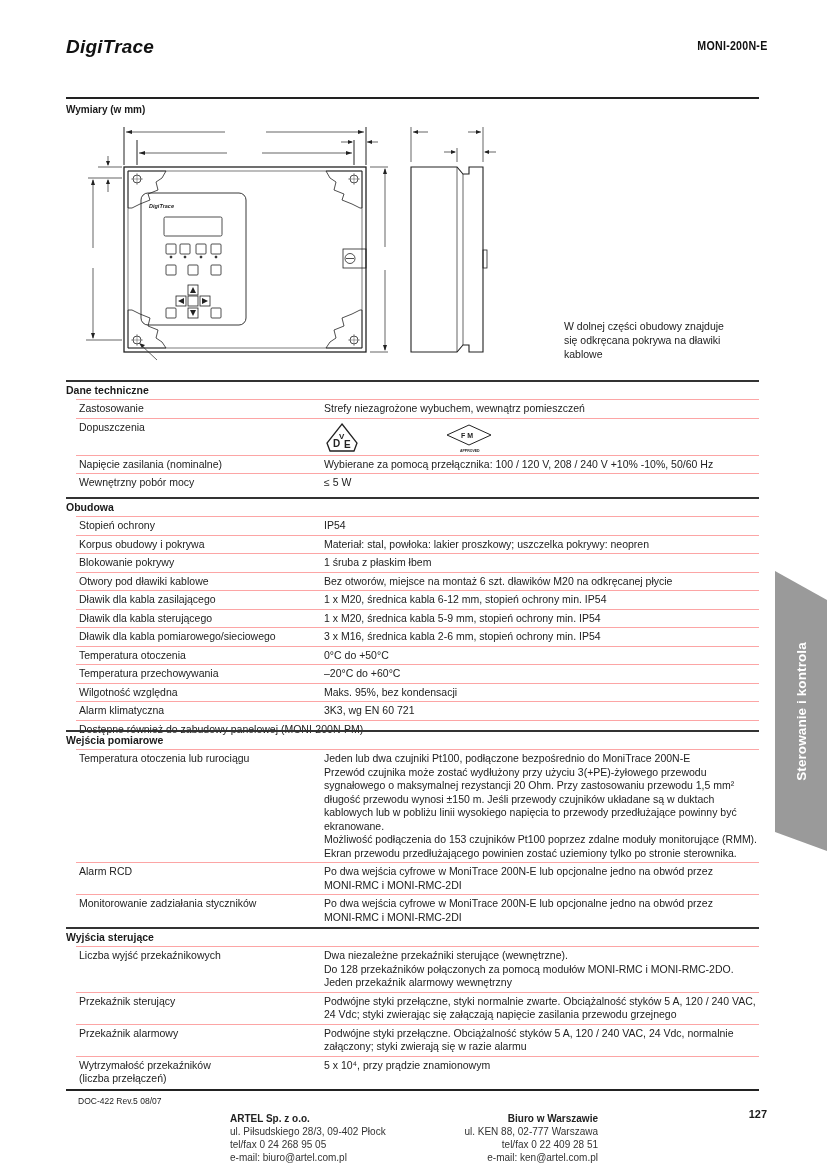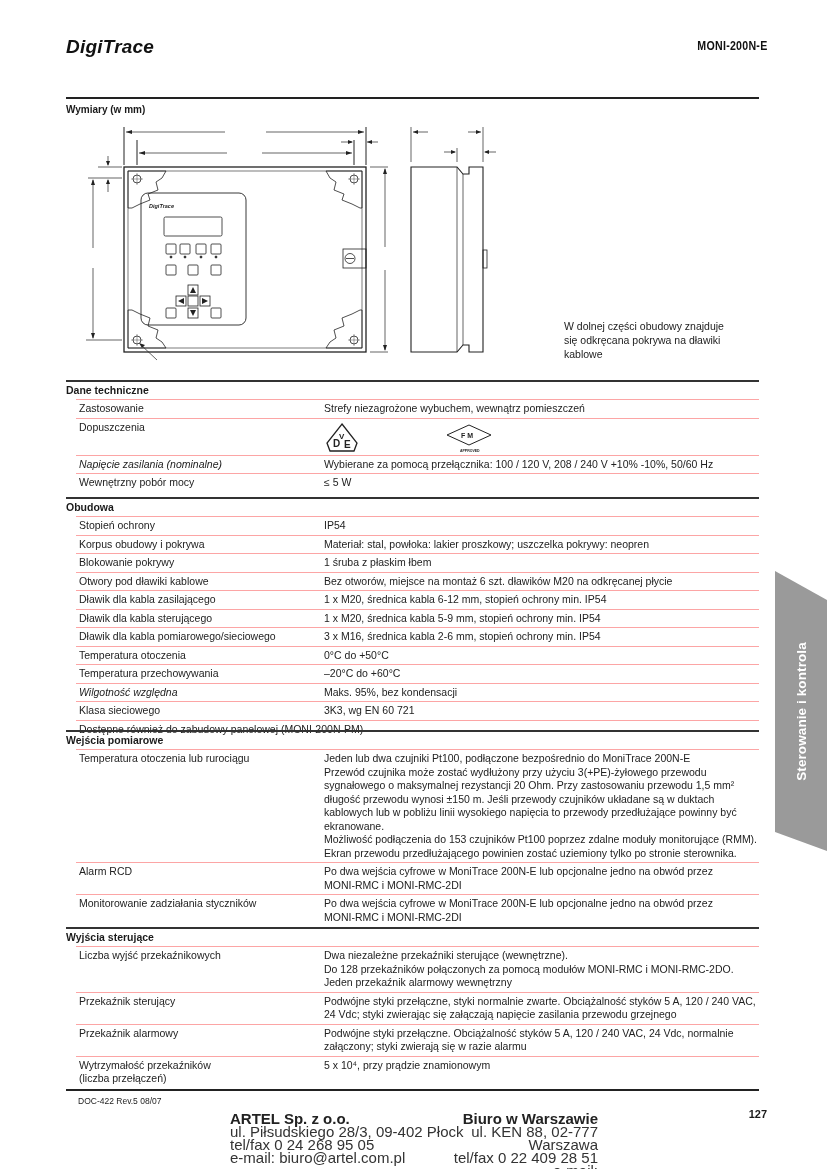--- a/index.html
+++ b/index.html
@@ -20,21 +20,21 @@
   .row { display: flex; border-top: 1px solid #fca5a5; margin-left: 10px; font-size: 10.5px; line-height: 13.5px; padding: 2px 0 2px 0; color: #222; }
   .row .lbl { width: 227px; flex: none; padding-left: 3px; }
   .row .val { flex: 1; margin-left: 21px; }
   .row .val .line { display: block; }
   .row.wide .lbl { width: auto; }
   .row.logos { height: 37px; }
 
   .bottom-rule { position: absolute; left: 66px; top: 1089px; width: 693px; height: 2px; background: #222; }
   .doc-ref { position: absolute; left: 66px; top: 1096px; font-size: 8.5px; color: #222; padding-left: 12px; }
   .page-num { position: absolute; right: 60px; top: 1108px; font-size: 11px; font-weight: bold; }
-  .addr { position: absolute; top: 1112px; font-size: 15px; line-height: 13px; color: #333; }
+  .addr { position: absolute; top: 1112px; font-size: 10px; line-height: 13px; color: #333; }
   .addr .org { font-weight: bold; color: #222; }
   .addr-left { left: 230px; }
   .addr-right { left: 440px; width: 158px; text-align: right; }
 
   .side-tab { position: absolute; left: 775px; top: 571px; width: 52px; height: 280px; }
   .side-tab-label { position: absolute; left: 775px; top: 571px; width: 52px; height: 280px; display: flex; align-items: center; justify-content: center; }
   .side-tab-label span { transform: rotate(-90deg); white-space: nowrap; color: #fff; font-size: 13.5px; font-weight: bold; transform-origin: center; display: block; letter-spacing: 0.1px; }
 </style>
 </head>
 <body>
@@ -196,21 +196,21 @@
               <text x="20" y="27" font-size="10" font-weight="bold" font-family="Liberation Sans, sans-serif" fill="#222">E</text>
             </g>
             <g>
               <polygon points="145,4 167,14 145,24 123,14" fill="none" stroke="#222" stroke-width="1"></polygon>
               <text x="137" y="17" font-size="7" font-weight="bold" font-family="Liberation Sans, sans-serif" fill="#222">F M</text>
               <text x="136" y="31" font-size="3.5" font-weight="bold" font-family="Liberation Sans, sans-serif" fill="#222">APPROVED</text>
             </g>
           </svg></div>
       </div>
       <div class="row">
-        <div class="lbl" style="white-space: pre-line; font-style: italic;">Napięcie zasilania (nominalne)</div>
+        <div class="lbl" style="white-space: pre-line;">Napięcie zasilania (nominalne)</div>
         <div class="val">
           <span class="line">Wybierane za pomocą przełącznika: 100 / 120 V, 208 / 240 V +10% -10%, 50/60 Hz</span>
         </div>
       </div>
       <div class="row">
         <div class="lbl" style="white-space: pre-line;">Wewnętrzny pobór mocy</div>
         <div class="val">
           <span class="line">≤ 5 W</span>
         </div>
       </div>
@@ -266,27 +266,27 @@
           <span class="line">0°C do +50°C</span>
         </div>
       </div>
       <div class="row">
         <div class="lbl" style="white-space: pre-line;">Temperatura przechowywania</div>
         <div class="val">
           <span class="line">–20°C do +60°C</span>
         </div>
       </div>
       <div class="row">
-        <div class="lbl" style="white-space: pre-line; font-style: italic;">Wilgotność względna</div>
+        <div class="lbl" style="white-space: pre-line;">Wilgotność względna</div>
         <div class="val">
           <span class="line">Maks. 95%, bez kondensacji</span>
         </div>
       </div>
       <div class="row">
-        <div class="lbl" style="white-space: pre-line;">Klasa sieciowego</div>
+        <div class="lbl" style="white-space: pre-line;">Alarm klimatyczna</div>
         <div class="val">
           <span class="line">3K3, wg EN 60 721</span>
         </div>
       </div>
       <div class="row wide">
         <div class="lbl" style="white-space: pre-line;">Dostępne również do zabudowy panelowej (MONI-200N-PM)</div>
       </div>
     </div>
     <div class="spec" style="top: 730px;">
       <div class="sec-rule"></div>

